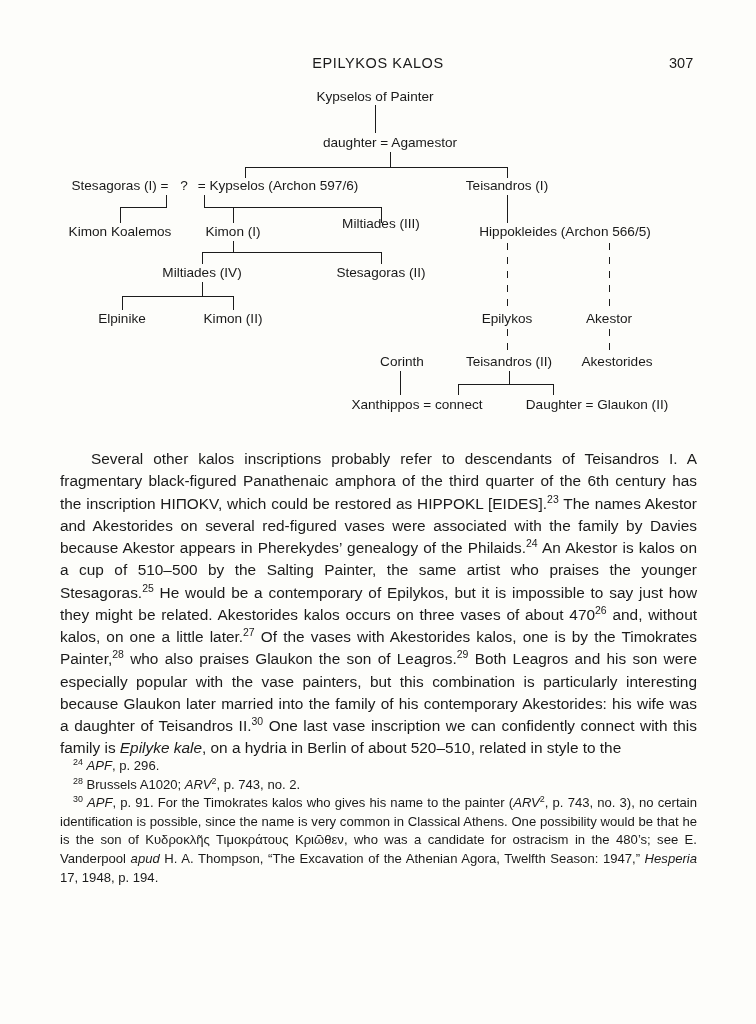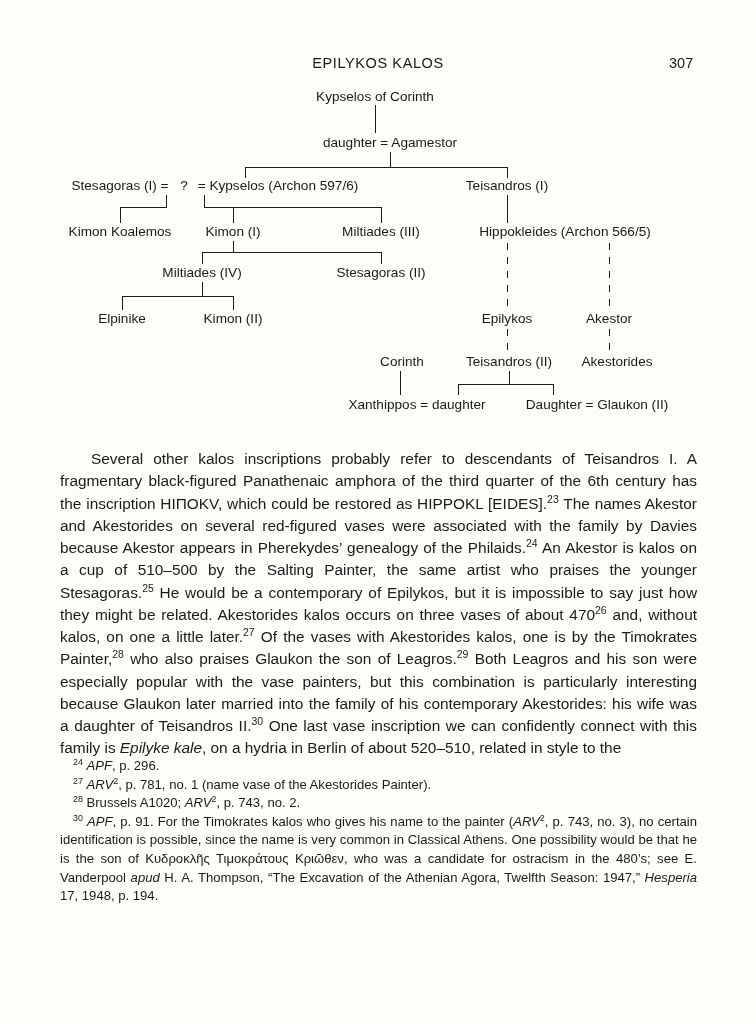--- a/index.html
+++ b/index.html
@@ -22,21 +22,21 @@
 </head>
 <body>
 
 <div class="page">
 
   <div class="running-head">EPILYKOS KALOS</div>
   <div class="page-num">307</div>
 
   <div class="tree">
 
-    <div class="tnode" style="left:375px;top:89px">Kypselos of Corinth</div>
+    <div class="tnode" style="left:375px;top:89px">Kypselos of Painter</div>
     <div class="vl" style="left:375px;top:105px;height:28px"></div>
 
     <div class="tnode" style="left:390px;top:135px">daughter = Agamestor</div>
     <div class="vl" style="left:390px;top:152px;height:15px"></div>
     <div class="hl" style="left:245px;top:167px;width:263px"></div>
     <div class="vl" style="left:245px;top:167px;height:11px"></div>
     <div class="vl" style="left:507px;top:167px;height:11px"></div>
 
     <div class="tnode" style="left:120px;top:178px">Stesagoras (I) =</div>
     <div class="tnode" style="left:184px;top:178px">?</div>
@@ -49,21 +49,21 @@
 
     <div class="vl" style="left:204px;top:195px;height:12px"></div>
     <div class="hl" style="left:204px;top:207px;width:178px"></div>
     <div class="vl" style="left:233px;top:207px;height:16px"></div>
     <div class="vl" style="left:381px;top:207px;height:16px"></div>
 
     <div class="vl" style="left:507px;top:195px;height:28px"></div>
 
     <div class="tnode" style="left:120px;top:224px">Kimon Koalemos</div>
     <div class="tnode" style="left:233px;top:224px">Kimon (I)</div>
-    <div class="tnode" style="left:381px;top:224px">Miltiades (III)</div>
+    <div class="tnode" style="left:381px;top:216px">Miltiades (III)</div>
     <div class="tnode" style="left:565px;top:224px">Hippokleides (Archon 566/5)</div>
 
     <div class="vl" style="left:233px;top:241px;height:11px"></div>
     <div class="hl" style="left:202px;top:252px;width:179px"></div>
     <div class="vl" style="left:202px;top:252px;height:12px"></div>
     <div class="vl" style="left:381px;top:252px;height:12px"></div>
 
     <div class="vd" style="left:507px;top:243px;height:65px"></div>
     <div class="vd" style="left:609px;top:243px;height:65px"></div>
 
@@ -86,27 +86,26 @@
     <div class="tnode" style="left:402px;top:354px">Corinth</div>
     <div class="tnode" style="left:509px;top:354px">Teisandros (II)</div>
     <div class="tnode" style="left:617px;top:354px">Akestorides</div>
 
     <div class="vl" style="left:400px;top:371px;height:24px"></div>
     <div class="vl" style="left:509px;top:371px;height:13px"></div>
     <div class="hl" style="left:458px;top:384px;width:96px"></div>
     <div class="vl" style="left:458px;top:384px;height:11px"></div>
     <div class="vl" style="left:553px;top:384px;height:11px"></div>
 
-    <div class="tnode" style="left:417px;top:397px">Xanthippos = daughter</div>
+    <div class="tnode" style="left:417px;top:397px">Xanthippos = connect</div>
     <div class="tnode" style="left:597px;top:397px">Daughter = Glaukon (II)</div>
 
   </div>
 
   <div class="main-par"><span>Several other kalos inscriptions probably refer to descendants of Teisandros I. A fragmentary black-figured Panathenaic amphora of the third quarter of the 6th century has the inscription ΗΙΠΟΚV, which could be restored as HIPPOKL [EIDES].</span><sup>23</sup><span> The names Akestor and Akestorides on several red-figured vases were associated with the family by Davies because Akestor appears in Pherekydes’ genealogy of the Philaids.</span><sup>24</sup><span> An Akestor is kalos on a cup of 510–500 by the Salting Painter, the same artist who praises the younger Stesagoras.</span><sup>25</sup><span> He would be a contemporary of Epilykos, but it is impossible to say just how they might be related. Akestorides kalos occurs on three vases of about 470</span><sup>26</sup><span> and, without kalos, on one a little later.</span><sup>27</sup><span> Of the vases with Akestorides kalos, one is by the Timokrates Painter,</span><sup>28</sup><span> who also praises Glaukon the son of Leagros.</span><sup>29</sup><span> Both Leagros and his son were especially popular with the vase painters, but this combination is particularly interesting because Glaukon later married into the family of his contemporary Akestorides: his wife was a daughter of Teisandros II.</span><sup>30</sup><span> One last vase inscription we can confidently connect with this family is </span><em>Epilyke kale</em><span>, on a hydria in Berlin of about 520–510, related in style to the</span></div>
 
   <div class="fnotes">
     <div class="fnote"><sup>24</sup><span> </span><em>APF</em><span>, p. 296.</span></div>
-    <div class="fnote"><sup>27</sup><span> </span><em>ARV</em><sup>2</sup><span>, p. 781, no. 1 (name vase of the Akestorides Painter).</span></div>
     <div class="fnote"><sup>28</sup><span> Brussels A1020; </span><em>ARV</em><sup>2</sup><span>, p. 743, no. 2.</span></div>
     <div class="fnote"><sup>30</sup><span> </span><em>APF</em><span>, p. 91. For the Timokrates kalos who gives his name to the painter (</span><em>ARV</em><sup>2</sup><span>, p. 743, no. 3), no certain identification is possible, since the name is very common in Classical Athens. One possibility would be that he is the son of Κυδροκλῆς Τιμοκράτους Κριῶθεν, who was a candidate for ostracism in the 480’s; see E. Vanderpool </span><em>apud</em><span> H. A. Thompson, “The Excavation of the Athenian Agora, Twelfth Season: 1947,” </span><em>Hesperia</em><span> 17, 1948, p. 194.</span></div>
   </div>
 
 </div>
 
 </body></html>

